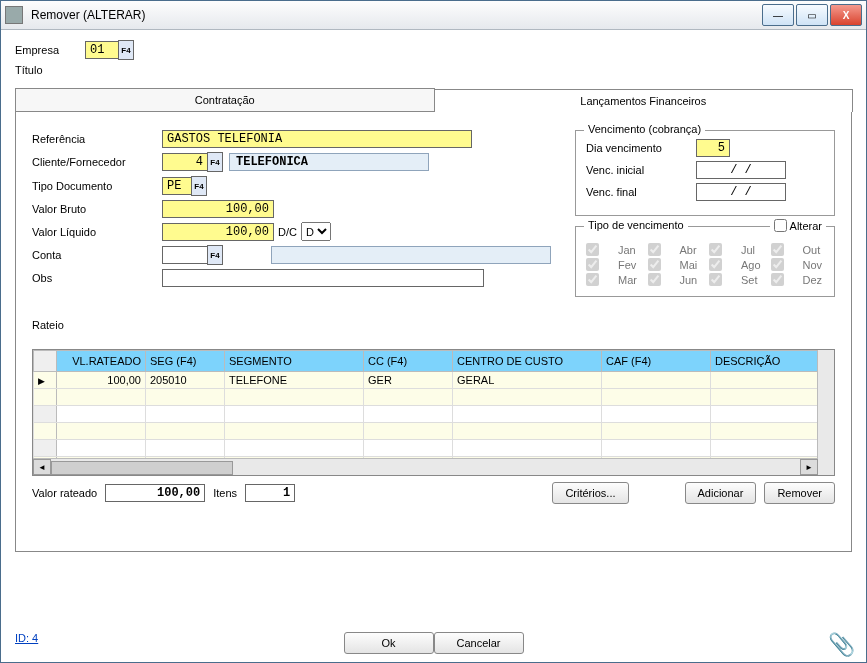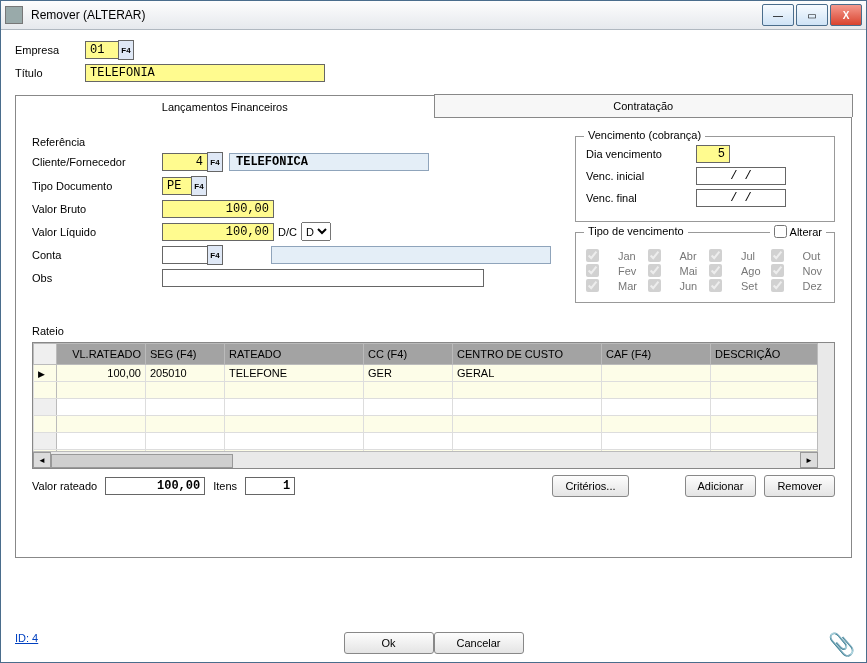--- a/index.html
+++ b/index.html
@@ -23,24 +23,24 @@
 .tab.active{background:#fff;position:relative;top:1px}
 .pane{border:1px solid #888;border-top:none;padding:18px 16px 16px;min-height:440px;box-sizing:border-box;position:relative}
 .cols{display:flex;gap:16px}
 .col-left{flex:1.05}
 .col-right{width:260px}
 .group{border:1px solid #999;padding:8px 10px 10px;position:relative;margin-bottom:10px}
 .group .legend{position:absolute;top:-8px;left:8px;background:#fff;padding:0 4px;font-size:11px}
 .select-small{height:19px;font-size:11px}
 .months{display:grid;grid-template-columns:repeat(4,1fr);gap:2px 8px;margin-top:4px}
 .months label{color:#777;display:flex;align-items:center;gap:19px;font-size:11px}
-.rateio-label{margin-top:12px;margin-bottom:5px}
+.rateio-label{margin-top:12px;margin-bottom:18px}
 .grid{border:1px solid #888;height:125px;overflow:hidden;position:relative;background:#fff}
 .grid table{border-collapse:collapse;width:100%;font-size:11px}
-.grid th{background:#a3a3a3;border:1px solid #bbb;font-weight:normal;text-align:left;padding:2px 4px;height:16px}
+.grid th{background:#7dd3fc;border:1px solid #bbb;font-weight:normal;text-align:left;padding:2px 4px;height:16px}
 .grid td{border:1px solid #ddd;padding:1px 4px;height:14px}
 .grid .rowmark{width:14px;background:#efefef;border-right:1px solid #bbb}
 .grid tr.alt td{background:#fdfde8}
 .grid tr.data td{background:#fdfde8}
 .grid .arrow{font-size:9px}
 .hscroll{height:16px;background:#e9e9e9;border-top:1px solid #bbb;position:absolute;bottom:0;left:0;right:16px;display:flex;align-items:center}
 .hscroll .arrowbtn{width:16px;height:14px;background:#dcdcdc;border:1px solid #999;display:flex;align-items:center;justify-content:center;font-size:8px;cursor:pointer}
 .hscroll .track{flex:1;height:14px;position:relative}
 .hscroll .thumb{position:absolute;left:0;width:180px;height:12px;top:1px;background:#cfcfcf;border:1px solid #999}
 .vscroll{width:16px;background:#e9e9e9;border-left:1px solid #bbb;position:absolute;top:0;bottom:0;right:0}
@@ -68,36 +68,36 @@
 
   <div class="body">
 
     <div class="row">
       <span class="lbl">Empresa</span>
       <span class="input-yellow" style="width:34px;text-align:left">01</span>
       <span class="f4">F4</span>
     </div>
     <div class="row">
       <span class="lbl">Título</span>
-      <span class="input-yellow" style="width:240px">TELEFONIA</span>
     </div>
 
     <div class="tabs">
+      <div class="tab">Contratação</div>
       <div class="tab active">Lançamentos Financeiros</div>
-      <div class="tab">Contratação</div>
     </div>
 
     <div class="pane">
 
       <div class="cols">
 
         <div class="col-left">
 
           <div class="row">
             <span class="lbl2">Referência</span>
+            <span class="input-yellow" style="width:310px">GASTOS TELEFONIA</span>
           </div>
 
           <div class="row">
             <span class="lbl2">Cliente/Fornecedor</span>
             <span class="input-yellow" style="width:46px;text-align:right">4</span>
             <span class="f4">F4</span>
             <span style="width:6px"></span>
             <span class="readonly" style="width:200px">TELEFONICA</span>
           </div>
 
@@ -217,21 +217,21 @@
 
       <div class="rateio-label">Rateio</div>
 
       <div class="grid">
         <table>
           <tbody>
               <tr>
             <th class="rowmark"></th>
             <th style="width:80px;text-align:right">VL.RATEADO</th>
             <th style="width:70px">SEG (F4)</th>
-            <th style="width:130px">RATEADO</th>
+            <th style="width:130px">SEGMENTO</th>
             <th style="width:80px">CC (F4)</th>
             <th style="width:140px">CENTRO DE CUSTO</th>
             <th style="width:100px">CAF (F4)</th>
             <th>DESCRIÇÃO</th>
           </tr>
           <tr class="data">
             <td class="rowmark"><span class="arrow">▶</span></td>
             <td style="text-align:right">100,00</td>
             <td>205010</td>
             <td>TELEFONE</td>

